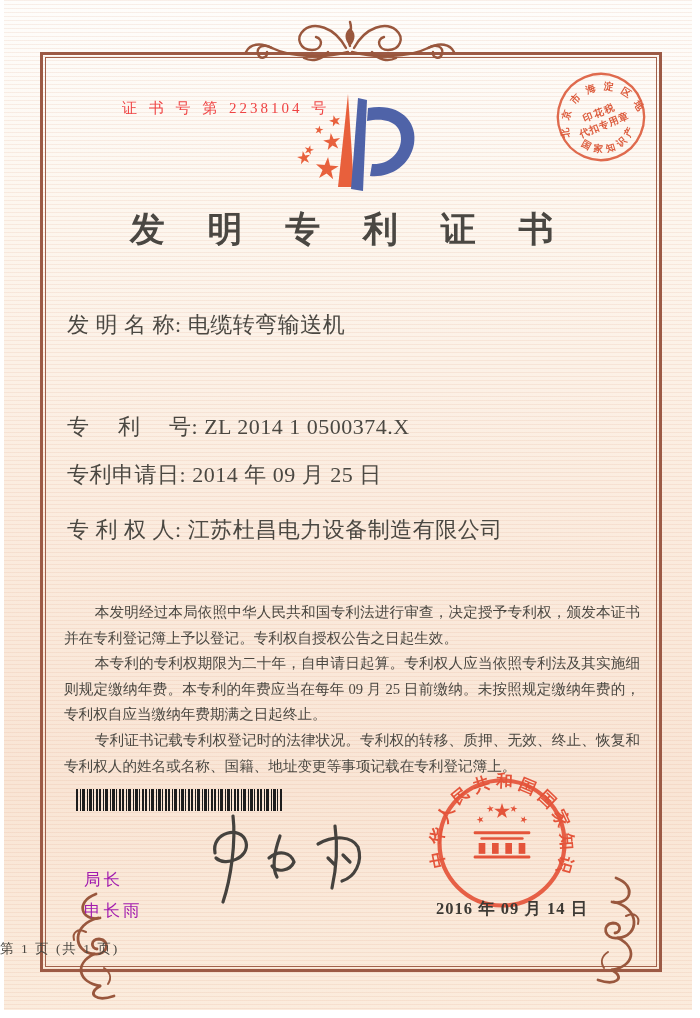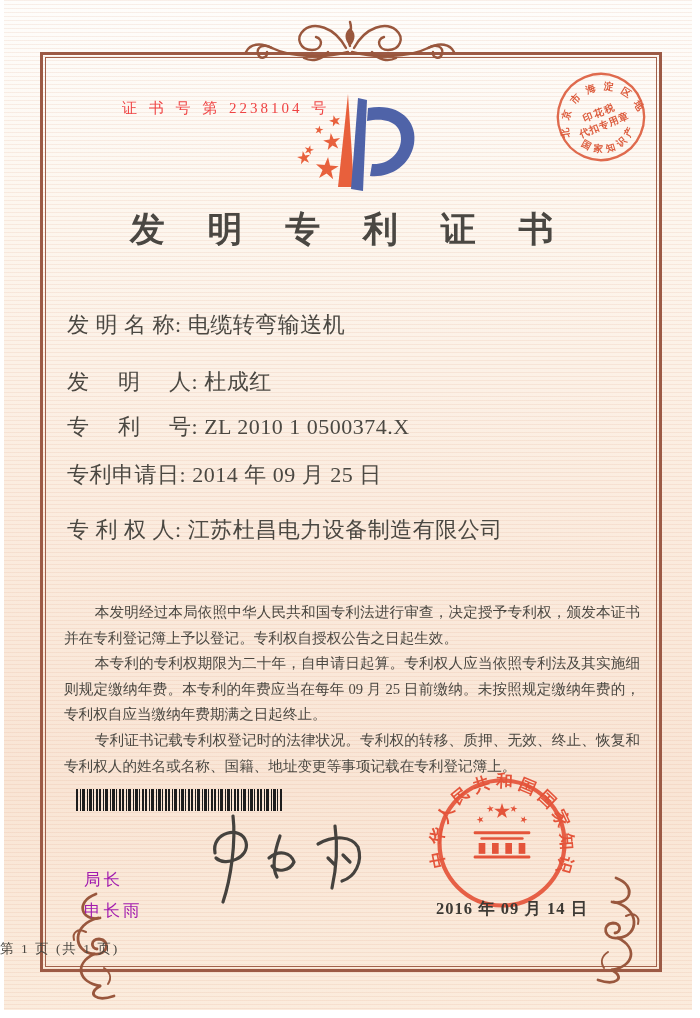--- a/index.html
+++ b/index.html
@@ -117,22 +117,21 @@
     <text font-size="12" fill="#dc5b3c" font-weight="bold">
       <textPath href="#arcB" startOffset="2" textLength="116" lengthAdjust="spacing">国家知识产权局</textPath>
     </text>
     <text x="60" y="58" text-anchor="middle" font-size="12.5" letter-spacing="2" fill="#dc5b3c" font-weight="bold">印花税</text>
     <text x="60" y="75" text-anchor="middle" font-size="12.5" letter-spacing="1" fill="#dc5b3c" font-weight="bold">代扣专用章</text>
   </svg>
 
   <div class="title">发 明 专 利 证 书</div>
 
   <div class="field f0"><span>发 明 名 称: </span><span>电缆转弯输送机</span></div>
-  <div class="field f1"><span>发　 明　 人: </span><span>杜成红</span></div>
-  <div class="field f2"><span>专　 利　 号: </span><span>ZL 2010 1 0500374.X</span></div>
+  <div class="field f2"><span>专　 利　 号: </span><span>ZL 2014 1 0500374.X</span></div>
   <div class="field f3"><span>专利申请日: </span><span>2014 年 09 月 25 日</span></div>
   <div class="field f4"><span>专 利 权 人: </span><span>江苏杜昌电力设备制造有限公司</span></div>
 
   <div class="body-text">
     <p>本发明经过本局依照中华人民共和国专利法进行审查，决定授予专利权，颁发本证书并在专利登记簿上予以登记。专利权自授权公告之日起生效。</p>
     <p>本专利的专利权期限为二十年，自申请日起算。专利权人应当依照专利法及其实施细则规定缴纳年费。本专利的年费应当在每年 09 月 25 日前缴纳。未按照规定缴纳年费的，专利权自应当缴纳年费期满之日起终止。</p>
     <p>专利证书记载专利权登记时的法律状况。专利权的转移、质押、无效、终止、恢复和专利权人的姓名或名称、国籍、地址变更等事项记载在专利登记簿上。</p>
   </div>
 
   <div class="barcode"></div>

